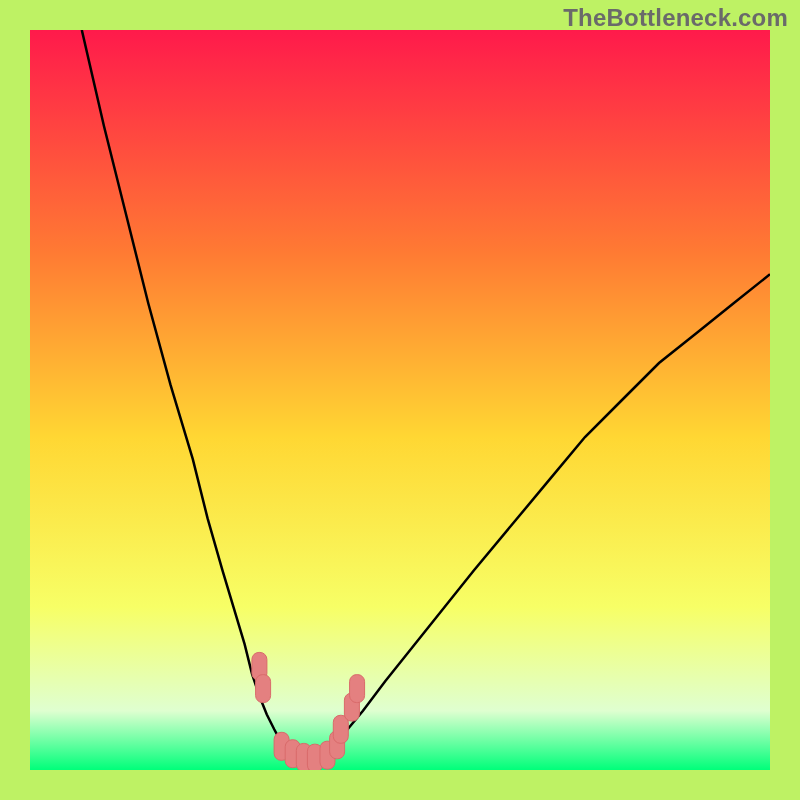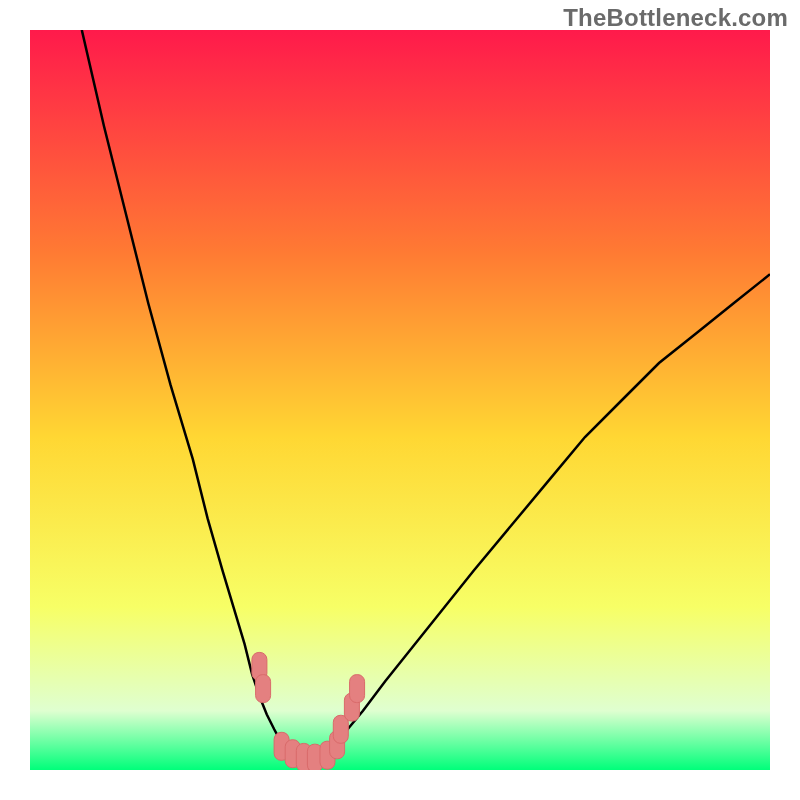--- a/index.html
+++ b/index.html
@@ -9,21 +9,21 @@
     height: 800px;
     background: #000;
     overflow: hidden;
   }
   .frame {
     position: absolute;
     left: 0;
     top: 0;
     width: 800px;
     height: 800px;
-    background: #ffffff;
+    background: #bef264;
   }
   .plot {
     position: absolute;
     left: 30px;
     top: 30px;
     width: 740px;
     height: 740px;
     overflow: hidden;
   }
   .watermark {

